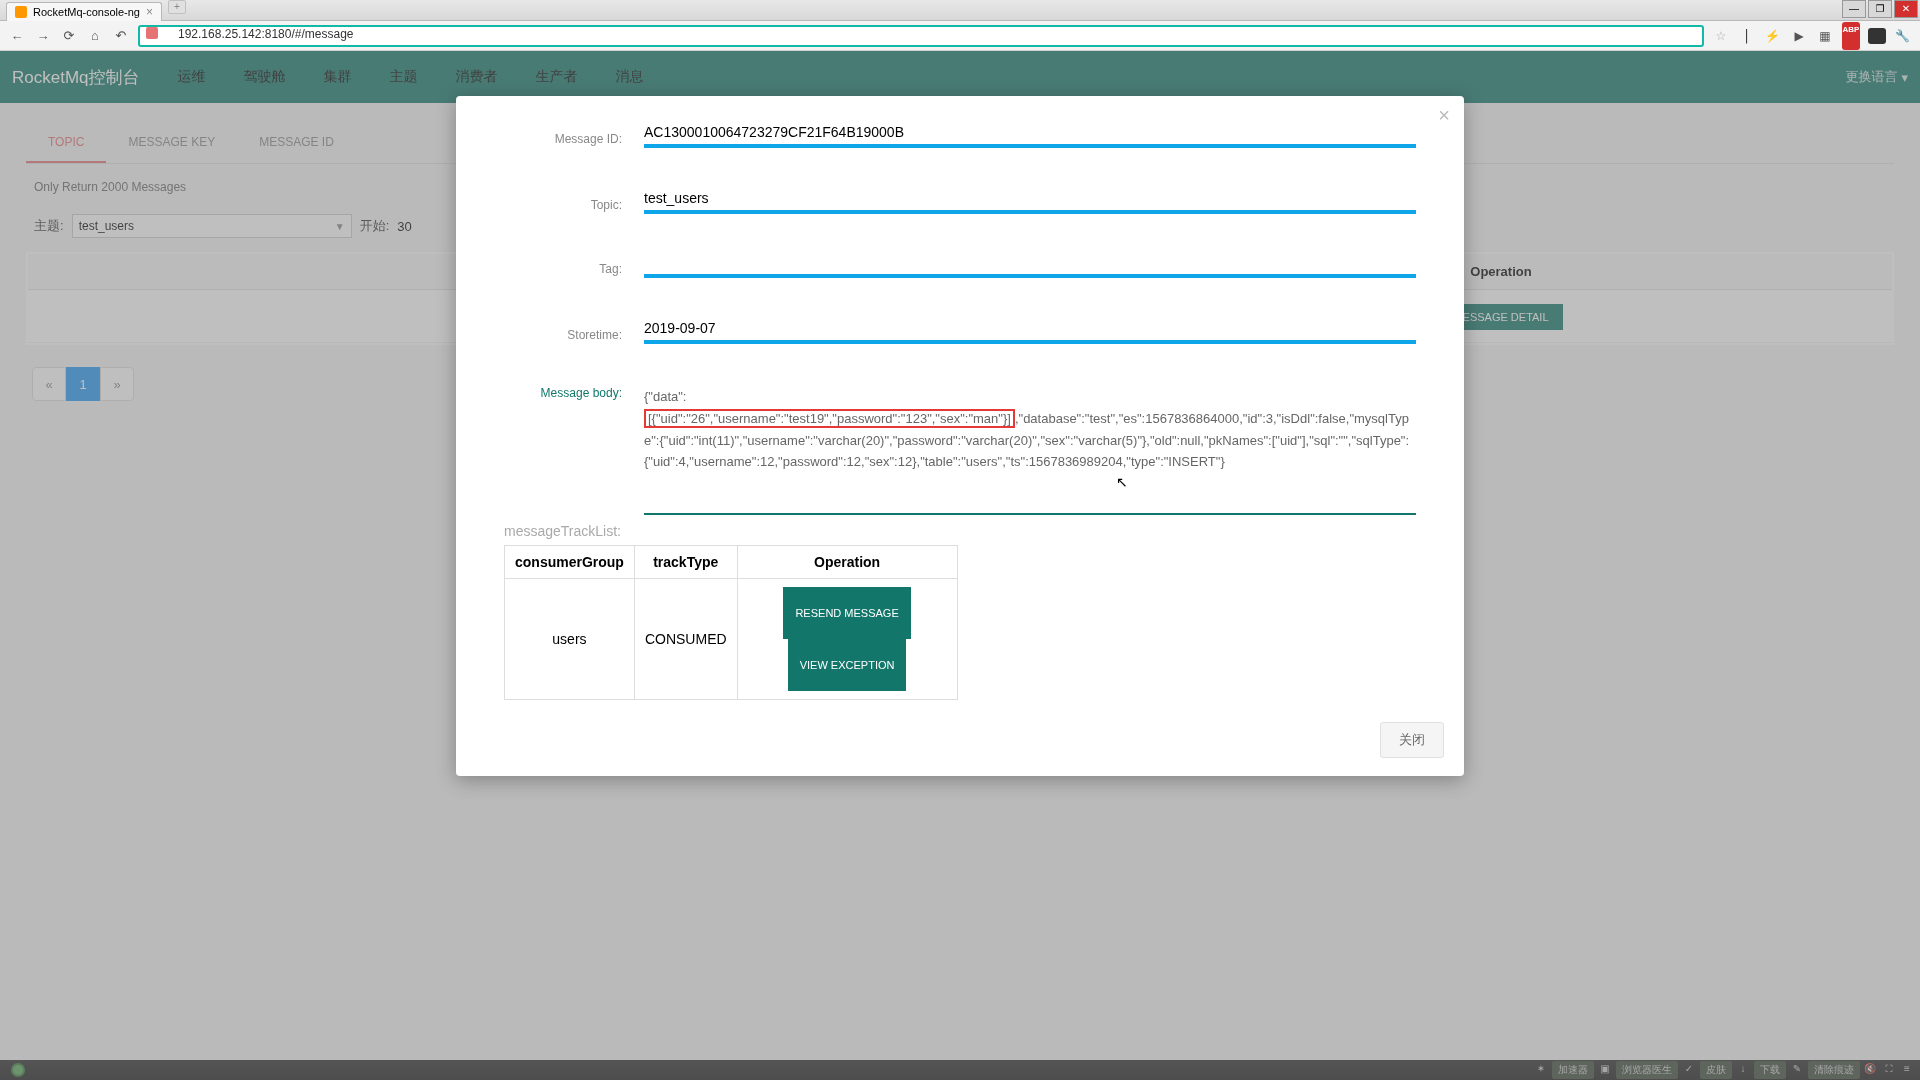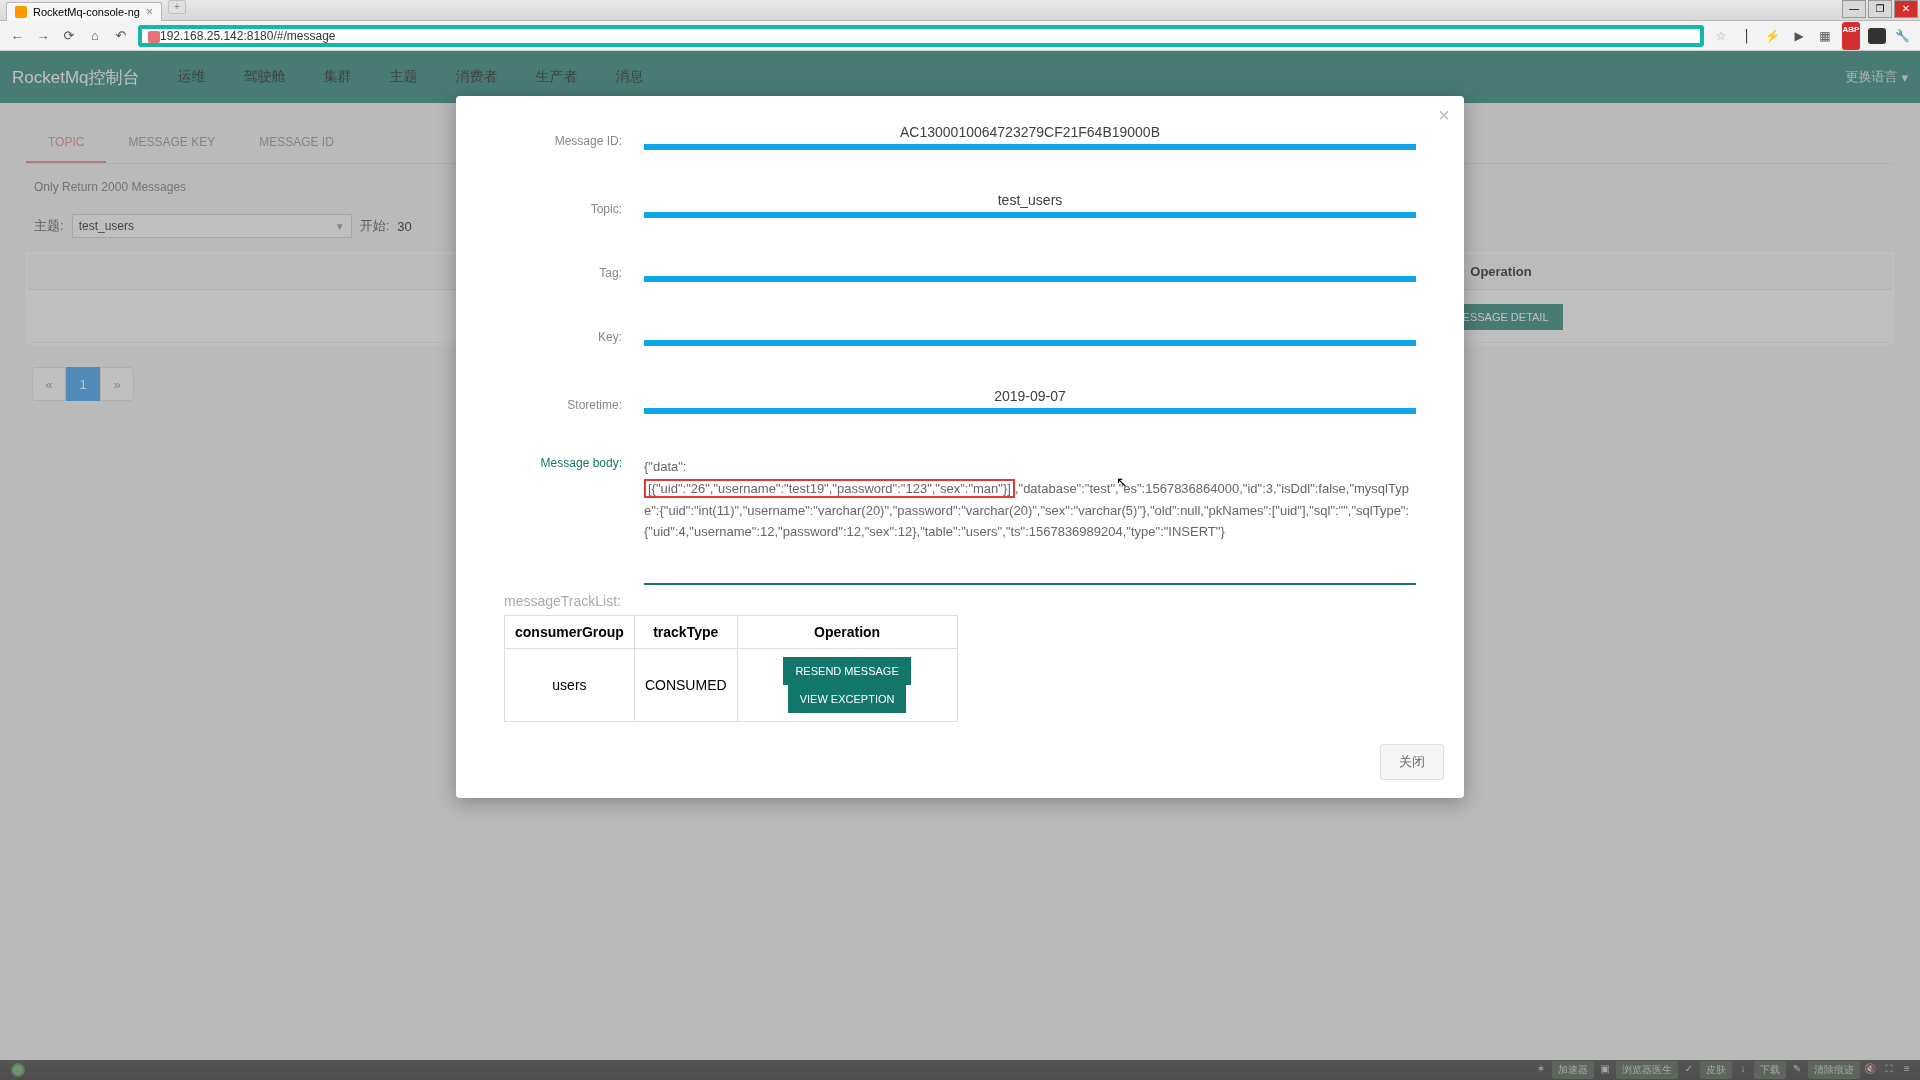--- a/index.html
+++ b/index.html
@@ -7,21 +7,21 @@
 
 
 .browser-chrome { height: 21px; background: linear-gradient(#e8e8e8,#d8d8d8); display: flex; align-items: flex-start; border-bottom: 1px solid #b8b8b8; }
 .tab { height: 19px; margin-top: 2px; background: #f7f7f7; border: 1px solid #b8b8b8; border-bottom: none; border-radius: 3px 3px 0 0; padding: 2px 8px; font-size: 11px; display: flex; align-items: center; gap: 6px; margin-left: 6px; }
 .tab .favicon { width: 12px; height: 12px; background: #ff9800; border-radius: 2px; }
 .tab .close { color: #888; font-size: 12px; cursor: pointer; }
 .newtab { width: 18px; height: 14px; margin-left: 6px; background: #e0e0e0; border: 1px solid #c0c0c0; border-radius: 2px; font-size: 10px; text-align: center; line-height: 12px; color: #888; }
 
 .toolbar-row { height: 30px; background: #f3f3f3; border-bottom: 1px solid #d0d0d0; display: flex; align-items: center; padding: 0 8px; gap: 8px; }
 .nav-btn { width: 18px; height: 18px; display: flex; align-items: center; justify-content: center; color: #555; font-size: 13px; cursor: pointer; }
-.url-bar { flex: 1; height: 22px; background: #fff; border: 4px solid #14b8a6; border-radius: 3px; padding: 0 6px; display: flex; align-items: flex-end; font-size: 12px; color: #333; gap: 0; }
+.url-bar { flex: 1; height: 22px; background: #fff; border: 2px solid #14b8a6; border-radius: 3px; padding: 0 6px; display: flex; align-items: flex-start; font-size: 12px; color: #333; gap: 20px; }
 .url-icon { width: 12px; height: 12px; background: #e57373; border-radius: 2px; }
 .ext-icon { width: 18px; height: 18px; display: flex; align-items: center; justify-content: center; font-size: 12px; cursor: pointer; }
 .ext-star { color: #aaa; }
 .ext-bolt { color: #555; }
 .ext-play { color: #555; }
 .ext-grid { color: #555; }
 .ext-abp { width: 18px; height: 28px; background: #d32f2f; color: #fff; font-size: 8px; font-weight: bold; border-radius: 3px; line-height: 16px; text-align: center; }
 .ext-box { width: 18px; height: 16px; background: #333; border-radius: 3px; }
 .ext-tool { color: #0288d1; }
 .win-controls { position: absolute; top: 0; right: 2px; display: flex; gap: 2px; }
@@ -61,29 +61,29 @@
 
 .overlay { position: absolute; top: 51px; left: 0; right: 0; bottom: 0; background: rgba(128,128,128,0.5); z-index: 100; }
 .modal { position: absolute; top: 96px; left: 456px; width: 1008px; background: #fff; border-radius: 4px; box-shadow: 0 4px 20px rgba(0,0,0,0.3); z-index: 101; }
 .modal-close { position: absolute; top: 8px; right: 14px; color: #bbb; font-size: 20px; cursor: pointer; }
 .modal-body { padding: 28px 48px 10px; }
 
 .form-row { display: flex; align-items: flex-end; margin-bottom: 42px; }
 .form-row.body-row { align-items: flex-start; margin-bottom: 0; }
 .form-label { width: 140px; text-align: right; font-size: 12px; color: #888; padding-right: 22px; padding-bottom: 2px; }
 .form-label.active { color: #12776a; }
-.form-field { flex: 1; font-size: 14px; color: #404040; text-align: center; border-bottom: 6px solid #0ea5e9; padding-bottom: 4px; min-height: 22px; }
+.form-field { flex: 1; font-size: 14px; color: #000000; text-align: left; border-bottom: 4px solid #0ea5e9; padding-bottom: 4px; min-height: 22px; }
 .form-field.body { text-align: left; font-size: 13px; line-height: 1.68; color: #666; border-bottom: 2px solid #12776a; padding-bottom: 40px; word-break: break-all; }
 .highlight-box { border: 2px solid #e53935; padding: 0 2px; display: inline; }
 
 .tracklist-label { font-size: 14px; color: #aaa; margin: 8px 0 6px; }
 .track-table { border-collapse: collapse; }
 .track-table th, .track-table td { border: 1px solid #ddd; padding: 8px 10px; font-size: 14px; text-align: center; }
 .track-table th { font-weight: bold; }
-.track-btn { background: #12776a; color: #fff; border: none; padding: 8px 12px; font-size: 11px; cursor: pointer; margin: 0 2px; }
+.track-btn { background: #12776a; color: #fff; border: none; padding: 20px 12px; font-size: 11px; cursor: pointer; margin: 0 2px; }
 
 .modal-footer { padding: 12px 20px 18px; text-align: right; }
 .close-footer-btn { background: #f5f5f5; border: 1px solid #e0e0e0; padding: 8px 18px; font-size: 13px; color: #666; cursor: pointer; border-radius: 3px; }
 
 
 .taskbar { position: absolute; bottom: 0; left: 0; right: 0; height: 20px; background: linear-gradient(#2a2a2a,#1a1a1a); display: flex; align-items: center; }
 .start-orb { width: 36px; height: 20px; display: flex; align-items: center; justify-content: center; }
 .tray { margin-left: auto; display: flex; align-items: center; gap: 4px; padding-right: 6px; }
 .tray-btn { background: #3a4a3a; color: #ccc; font-size: 10px; padding: 2px 6px; border-radius: 2px; }
 .tray-icon { width: 14px; height: 14px; color: #ccc; font-size: 10px; text-align: center; }
@@ -196,24 +196,20 @@
     <div class="form-row">
       <div class="form-label">Topic:</div>
       <div class="form-field">test_users</div>
     </div>
 
     <div class="form-row">
       <div class="form-label">Tag:</div>
       <div class="form-field"></div>
     </div>
 
-    <div class="form-row">
-      <div class="form-label">Key:</div>
-      <div class="form-field"></div>
-    </div>
 
     <div class="form-row">
       <div class="form-label">Storetime:</div>
       <div class="form-field">2019-09-07</div>
     </div>
 
     <div class="form-row body-row">
       <div class="form-label active">Message body:</div>
       <div class="form-field body">
         <span>{"data":</span><br>

